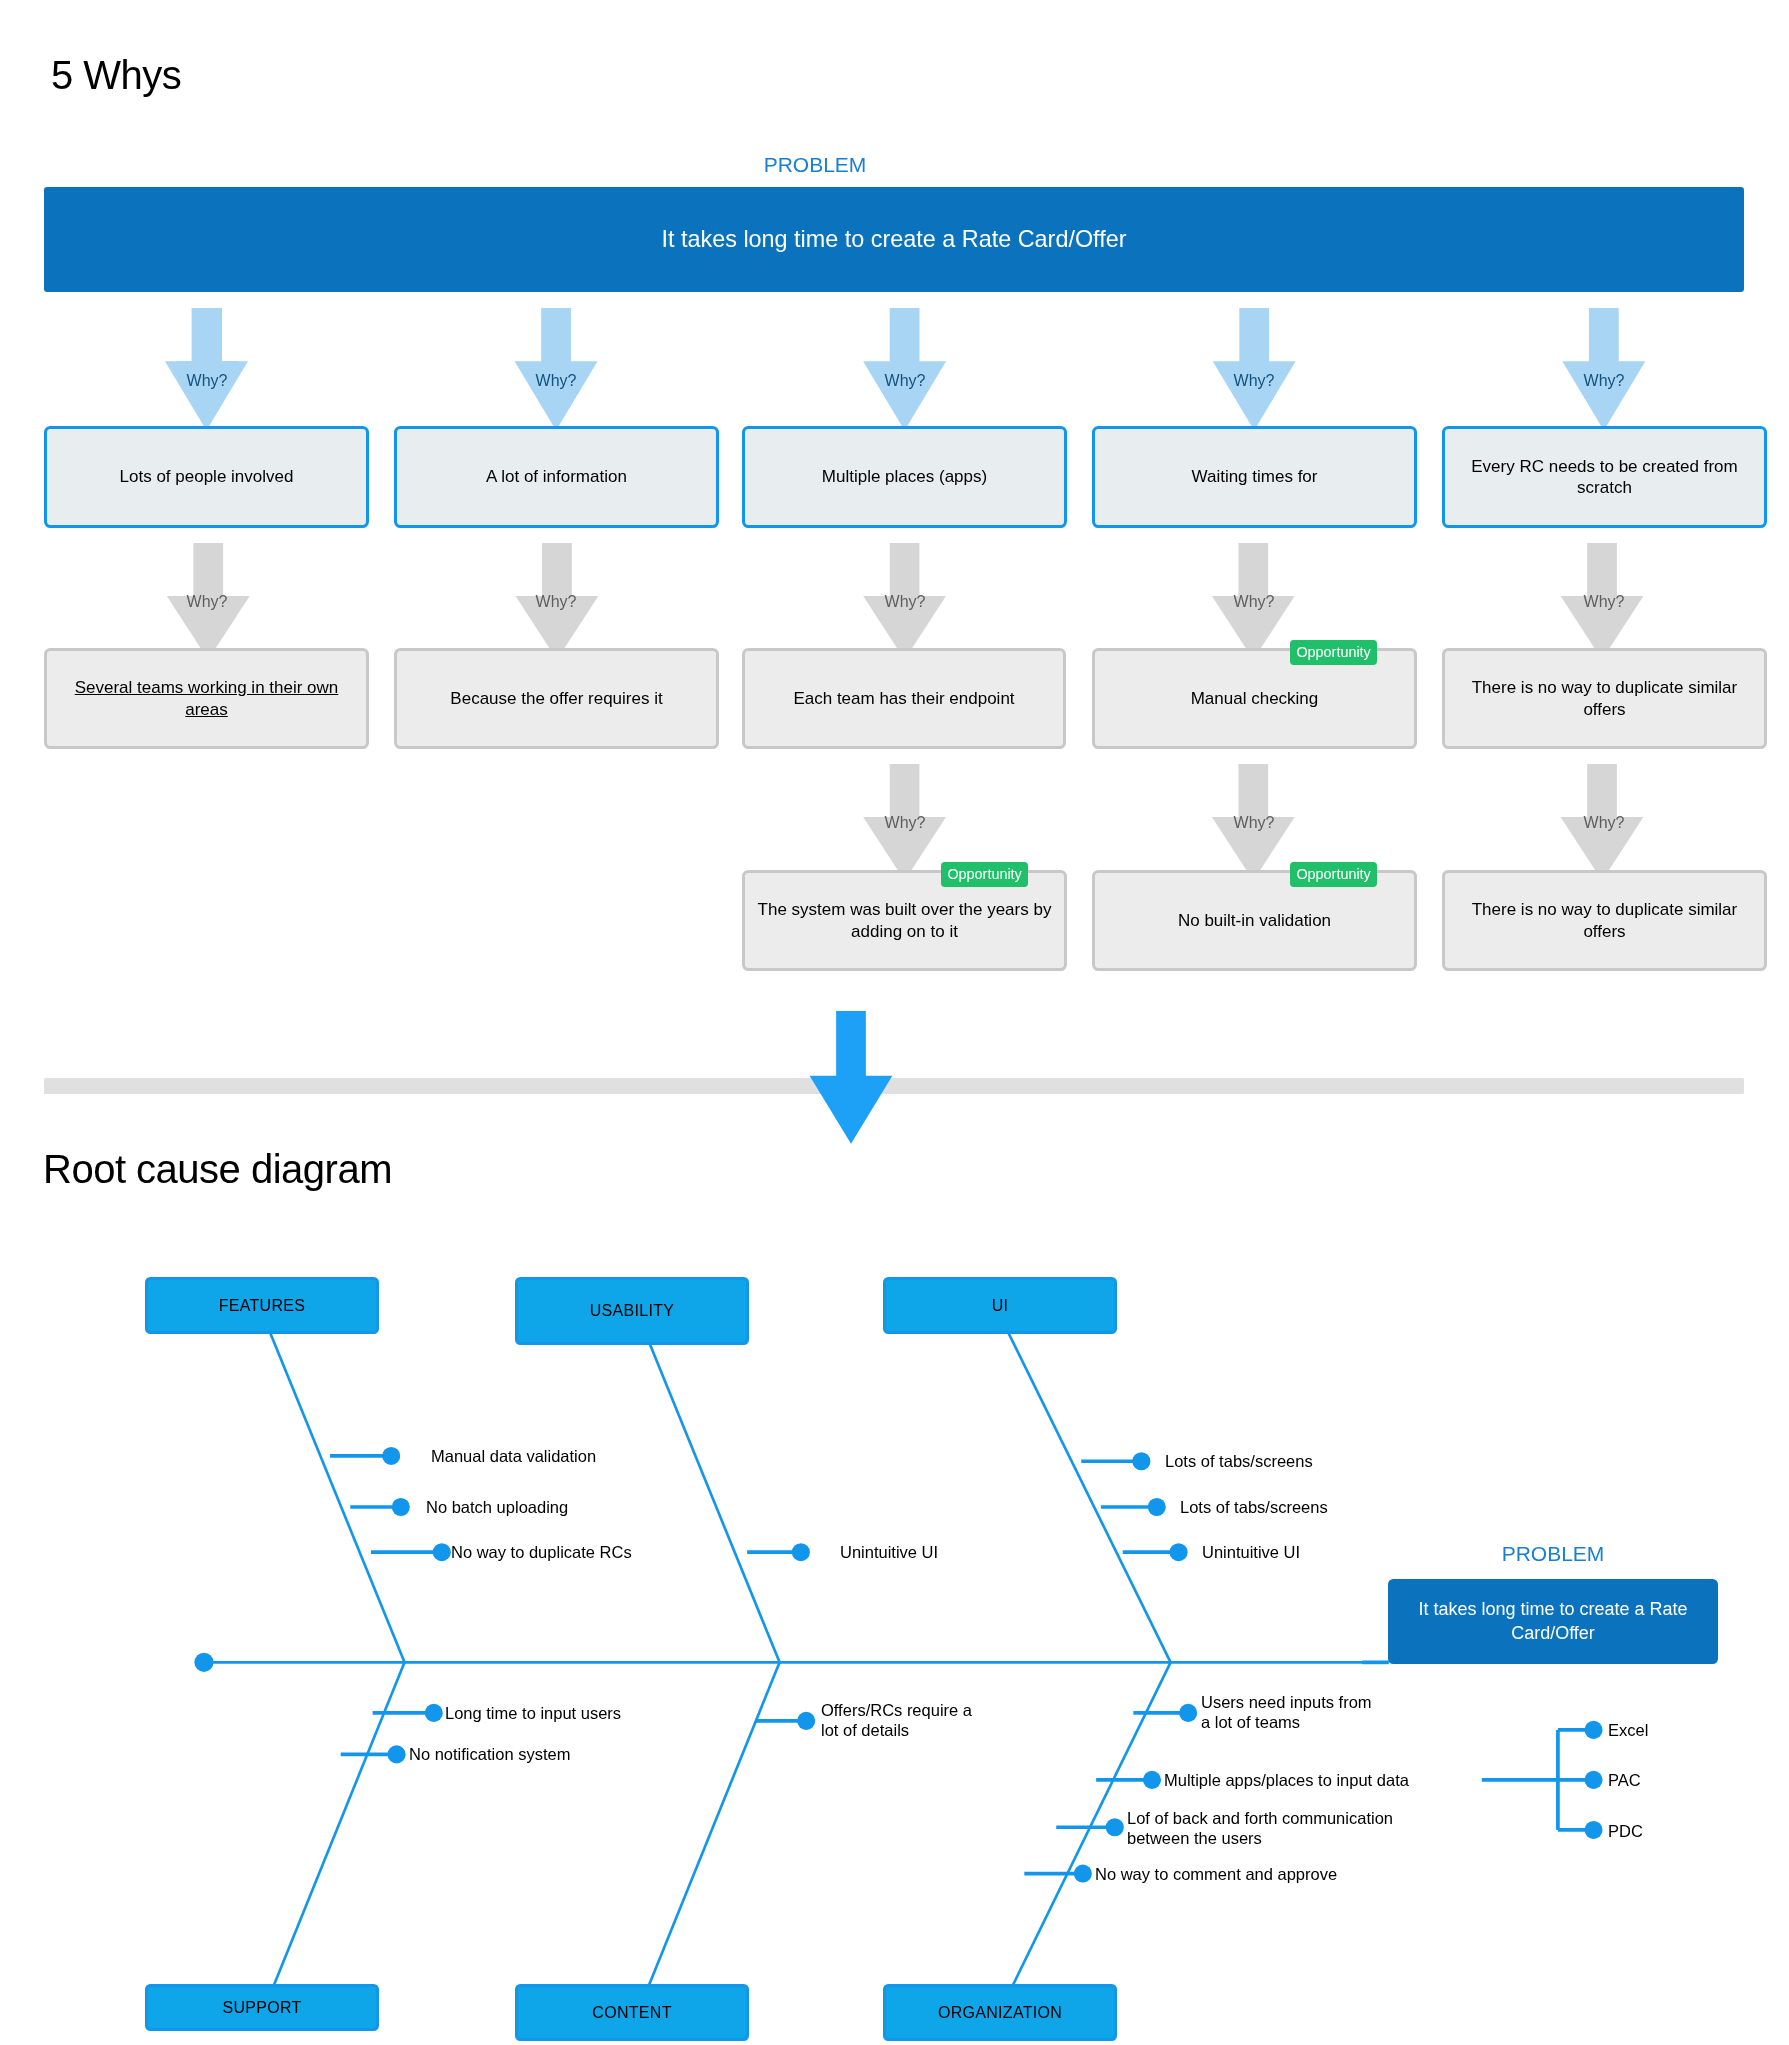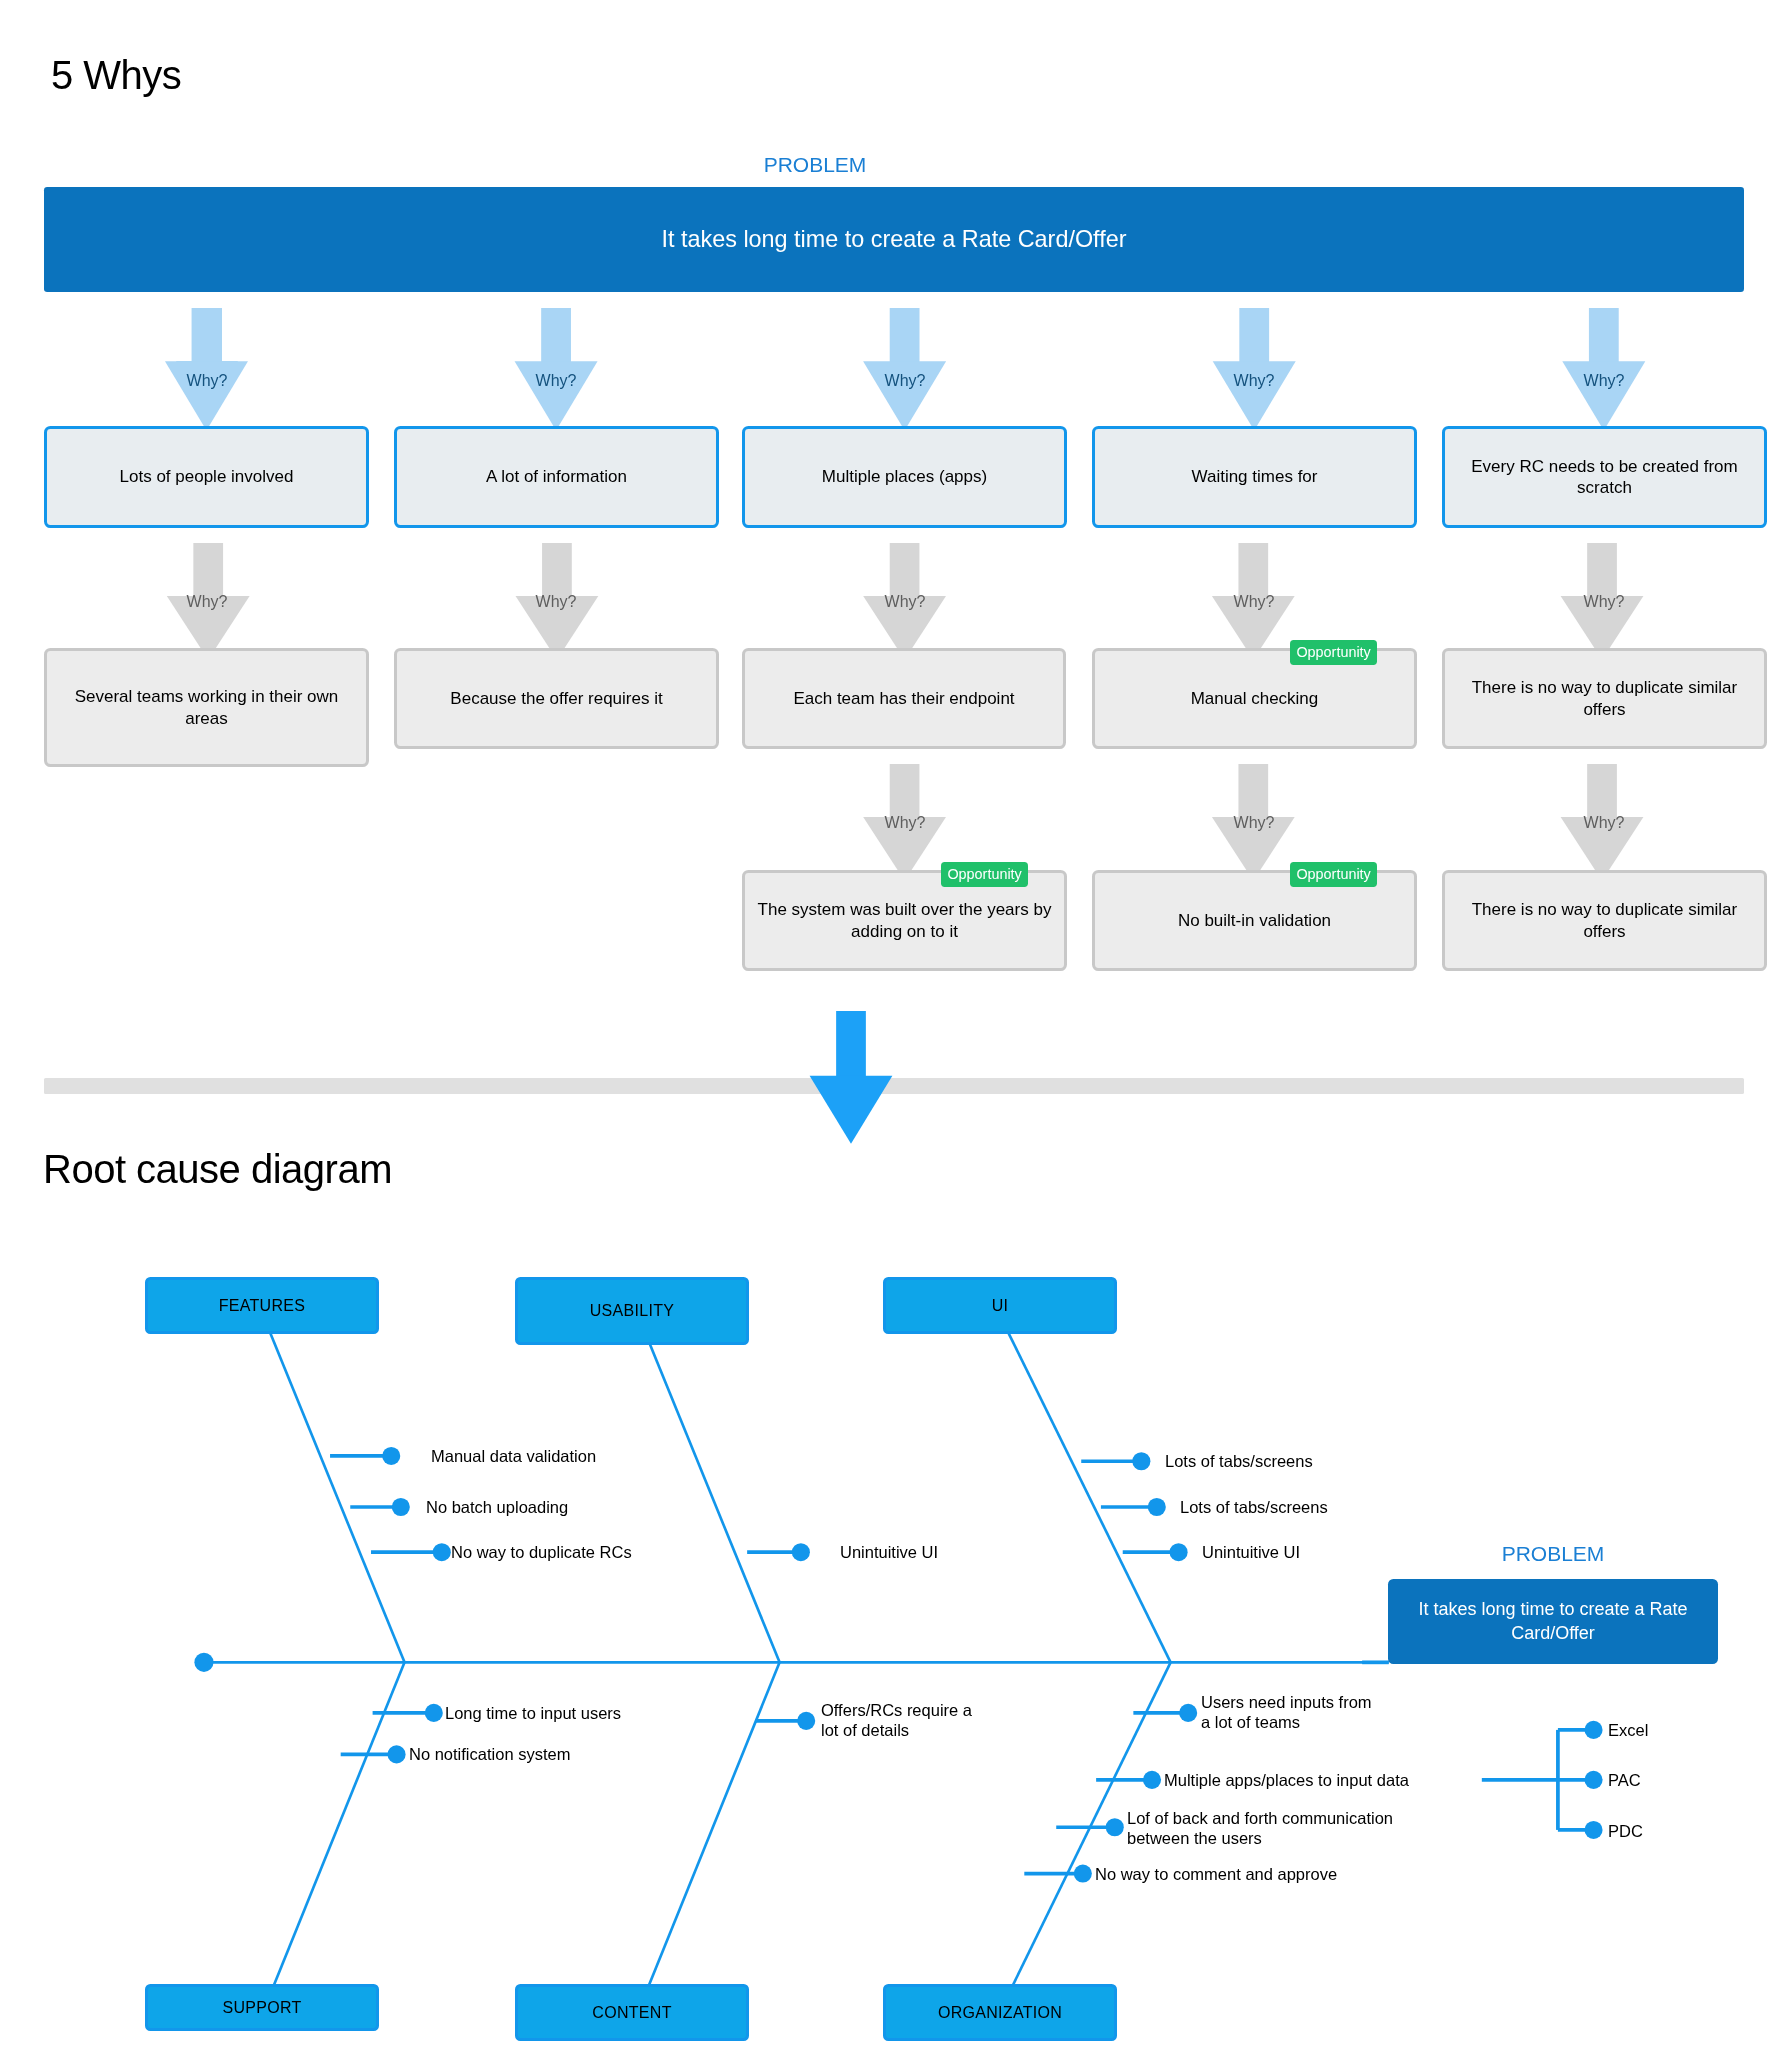--- a/index.html
+++ b/index.html
@@ -227,21 +227,21 @@
       </g>
   </g>
 </svg>
 
 <div class="abs" style="left:176px; top:593px; width:62px; text-align:center; font-size:16px; color:#5e5e5e;">Why?</div>
 <div class="abs" style="left:525px; top:593px; width:62px; text-align:center; font-size:16px; color:#5e5e5e;">Why?</div>
 <div class="abs" style="left:874px; top:593px; width:62px; text-align:center; font-size:16px; color:#5e5e5e;">Why?</div>
 <div class="abs" style="left:1223px; top:593px; width:62px; text-align:center; font-size:16px; color:#5e5e5e;">Why?</div>
 <div class="abs" style="left:1573px; top:593px; width:62px; text-align:center; font-size:16px; color:#5e5e5e;">Why?</div>
 
-<div class="abs why-box level2" style="left:44px; top:648px; width:325px; height:119px;">Several teams working in their own areas</div>
+<div class="abs why-box level2" style="left:44px; top:648px; width:325px; height:101px;text-decoration:underline;">Several teams working in their own areas</div>
 <div class="abs why-box level2" style="left:394px; top:648px; width:325px; height:101px;">Because the offer requires it</div>
 <div class="abs why-box level2" style="left:742px; top:648px; width:324px; height:101px;">Each team has their endpoint</div>
 <div class="abs why-box level2" style="left:1092px; top:648px; width:325px; height:101px;">Manual checking</div>
 <div class="abs why-box level2" style="left:1442px; top:648px; width:325px; height:101px;">There is no way to duplicate similar offers</div>
 
 <div class="opp-badge" style="left:1290px; top:640px;">Opportunity</div>
 
 <svg class="abs" width="1789" height="138" style="left:0; top:764px;" viewBox="0 0 3362 260">
   <g fill="#d6d6d6">
     <g>

